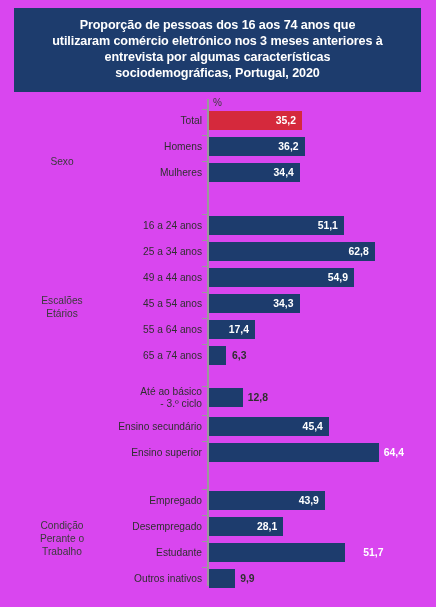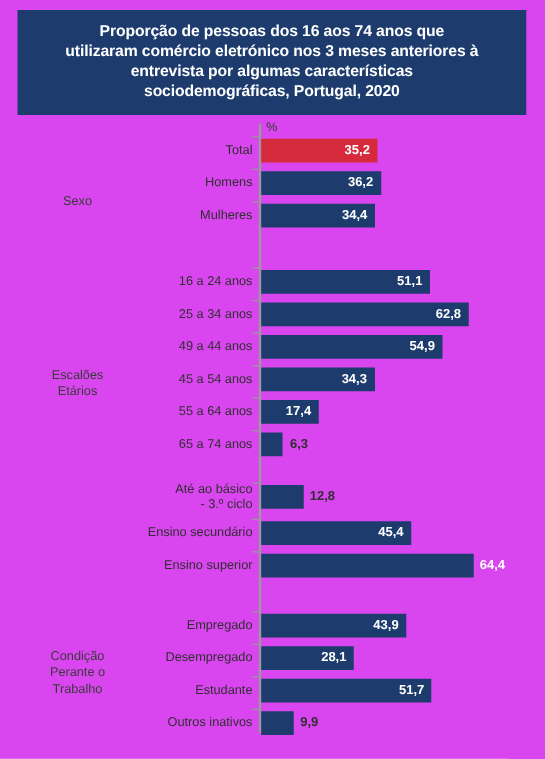--- a/index.html
+++ b/index.html
@@ -231,21 +231,21 @@
         <div class="row" style="top: 432px;">
           <div class="tick" style="top: -12px;"></div>
           <div class="row-label" style="top: -6px;">Desempregado</div>
           <div class="bar" style="width: 74.184px; height: 19px; top: -10px;"></div>
           <div class="bar-value" style="top: -5px; left: 0px; width: 277.184px; text-align: right;">28,1</div>
         </div>
         <div class="row" style="top: 458px;">
           <div class="tick" style="top: -12px;"></div>
           <div class="row-label" style="top: -6px;">Estudante</div>
           <div class="bar" style="width: 136.488px; height: 19px; top: -10px;"></div>
-          <div class="bar-value" style="top: -5px; left: 0px; width: 339.488px; text-align: right;">51,7</div>
+          <div class="bar-value" style="top: -5px; left: 0px; width: 339.488px; text-align: right; padding-left: 44px;">51,7</div>
         </div>
         <div class="row" style="top: 484px;">
           <div class="tick" style="top: -12px;"></div>
           <div class="row-label" style="top: -6px;">Outros inativos</div>
           <div class="bar" style="width: 26.136px; height: 19px; top: -10px;"></div>
           <div class="bar-value outside" style="top: -5px; left: 240.136px;">9,9</div>
         </div>
       </div>
   </div>
 

